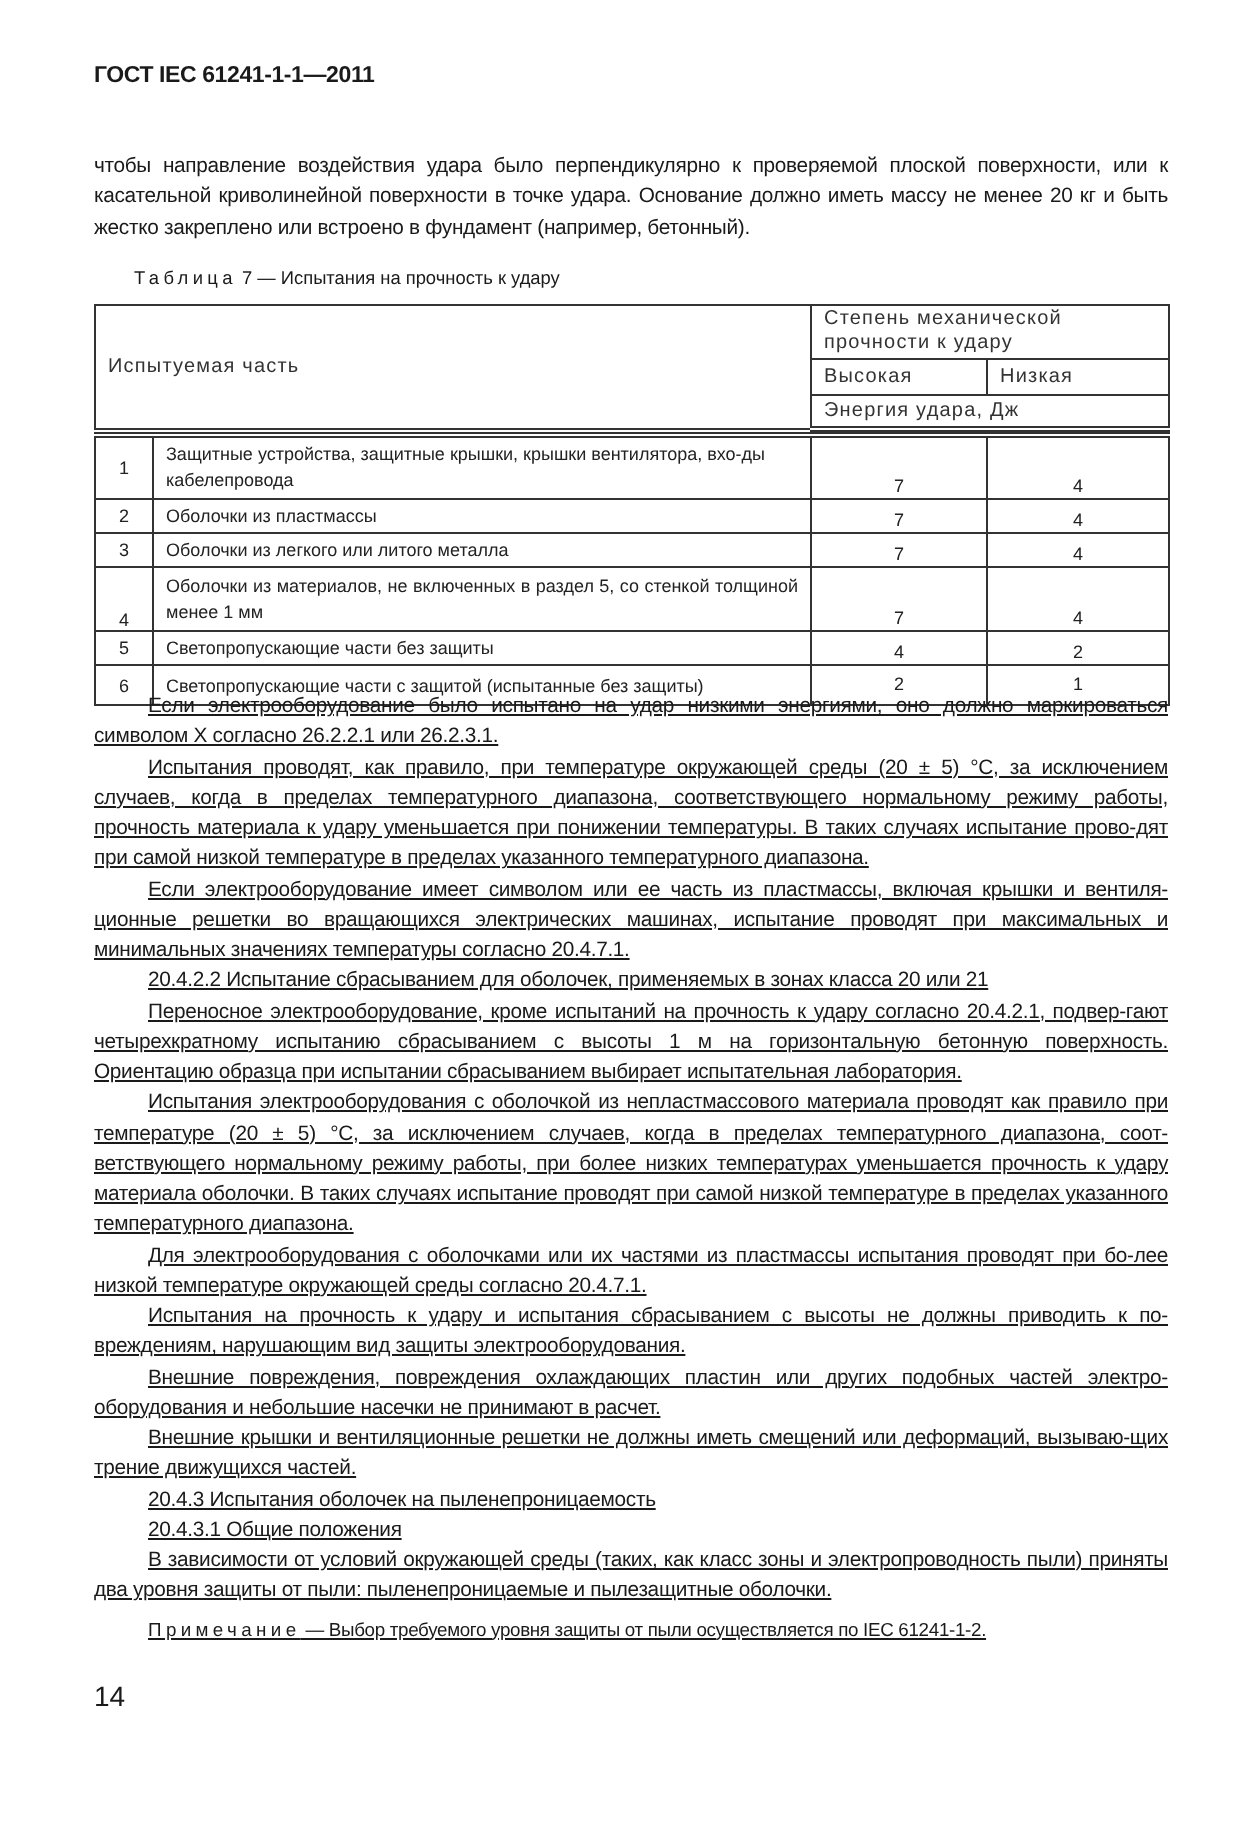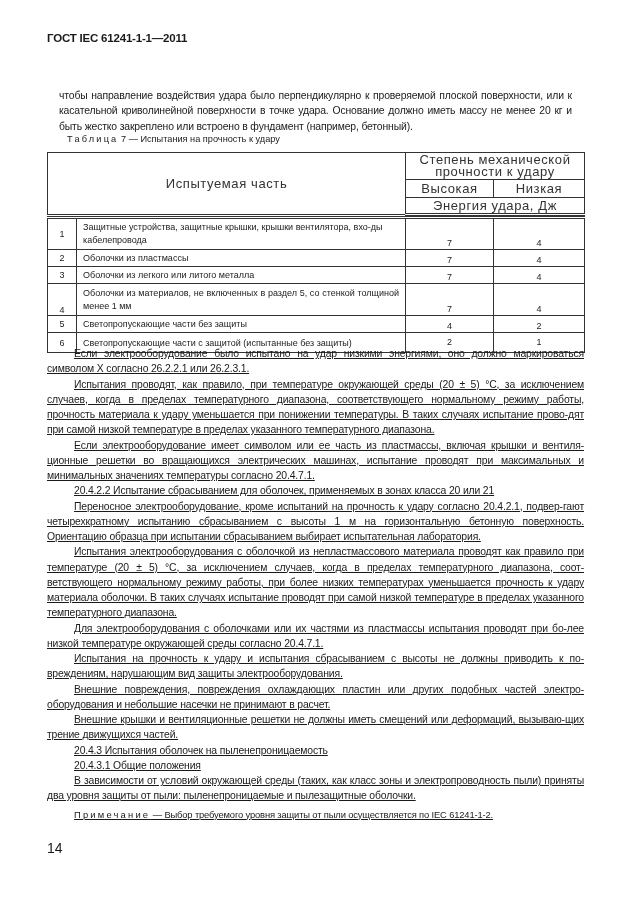--- a/index.html
+++ b/index.html
@@ -1,27 +1,27 @@
 <!DOCTYPE html>
 <html><head>
 <meta charset="utf-8">
 <style>
   html, body { margin: 0; padding: 0; background: #ffffff; }
   body { width: 630px; height: 913px; position: relative; overflow: hidden;
          font-family: "Liberation Sans", sans-serif; color: #1a1a1a; }
   .header { position: absolute; left: 47px; top: 32px; font-size: 11.5px; font-weight: bold; letter-spacing: -0.2px; }
   .para { position: absolute; left: 47px; width: 537px; font-size: 10.4px; line-height: 15.3px; text-align: justify; letter-spacing: -0.15px; }
-  .para p { margin: 12px; }
+  .para p { margin: 0; }
   .p-intro { top: 76px; }
   .caption { position: absolute; left: 47px; top: 134px; font-size: 9.2px; margin-left: 20px; }
   .spaced { letter-spacing: 2.2px; }
   table.impact { position: absolute; left: 47px; top: 152px; width: 538px; border-collapse: collapse;
                  font-size: 9px; color: #222; }
   table.impact td { border: 1px solid #333; padding: 0 6px; }
-  .hd { font-size: 13px; letter-spacing: 0.6px; text-align: center; color: #333; }
+  .hd { font-size: 10px; letter-spacing: 0.6px; color: #333; }
   .numc { width: 16px; text-align: center; }
   .valc { text-align: center; vertical-align: bottom; padding-bottom: 1px !important; }
   .hdr-border td { border-bottom: 3px double #333 !important; }
   .body-text { position: absolute; left: 47px; top: 346px; width: 537px; font-size: 10.4px; line-height: 15.25px; text-align: justify; letter-spacing: -0.15px; text-decoration: underline; }
   .body-text p { margin: 0; text-indent: 27px; }
   .body-text p.note { margin: 3px 0 3px 0; font-size: 9.4px; }
   .pagenum { position: absolute; left: 47px; top: 840px; font-size: 14px; }
 </style>
 </head>
 <body>

